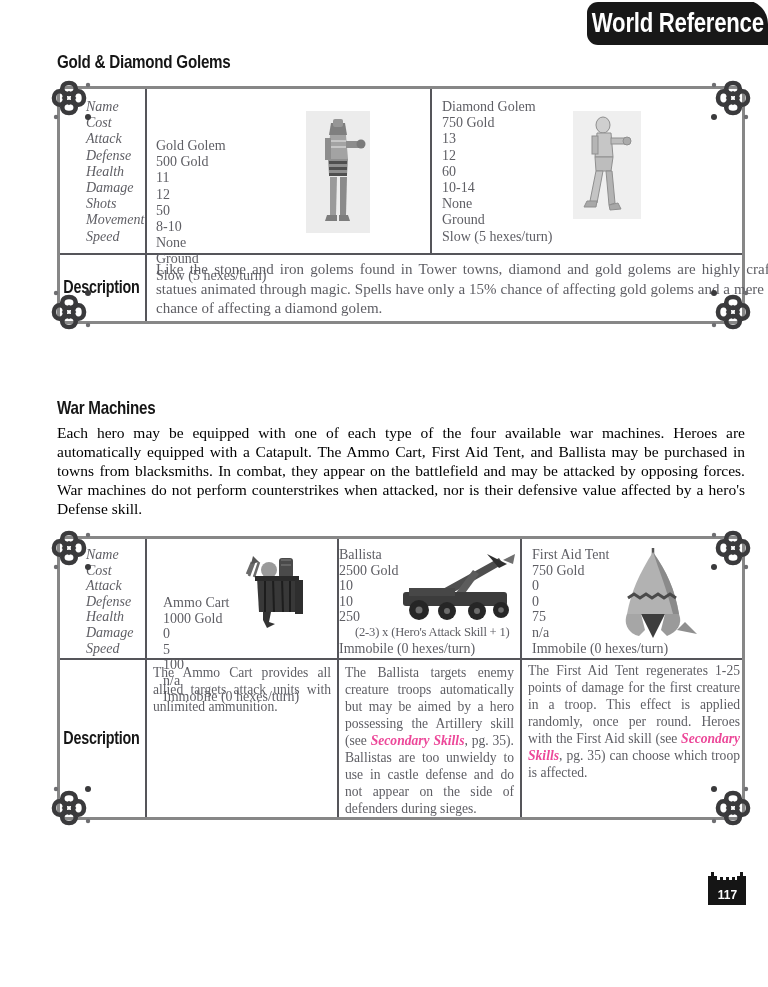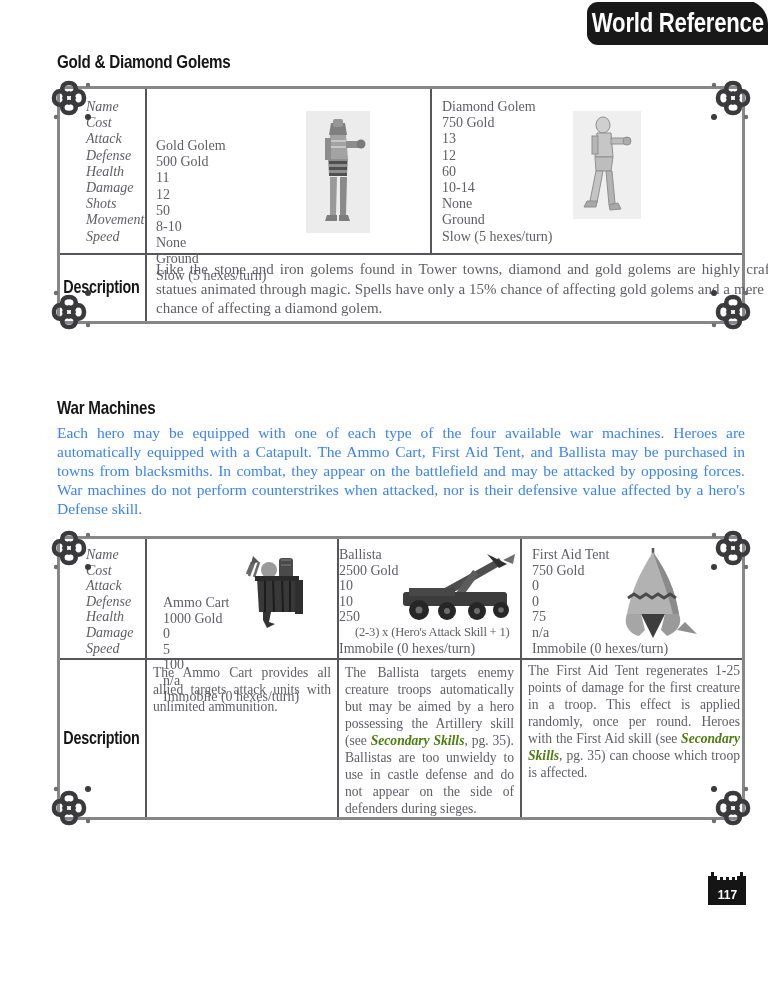--- a/index.html
+++ b/index.html
@@ -37,23 +37,23 @@
   .stat-stack .srow { height:15.6px; line-height:15.6px; white-space:nowrap; }
   .t1 .stat-stack .srow { height:16.2px; line-height:16.2px; }
   .labels { font-style:italic;font-family:Liberation Serif, serif; }
   .desc-label-box {
     position:absolute; display:flex; align-items:center; justify-content:center;
   }
   .desc-label-box .cond { font-size:17.5px; transform-origin:50% 50%; }
   .desc-text { position:absolute; text-align:justify; }
   .t1-desc { font-size:15px; line-height:19.5px; }
   .cell-desc { font-size:13.6px; line-height:17px; }
-  .emph { font-weight:bold; font-style:italic; color:#4d7c0f; }
+  .emph { font-weight:bold; font-style:italic; color:#ec4899; }
   .val-long { font-size:12.6px !important; letter-spacing:-0.2px;margin-left:16px; }
-  .intro { position:absolute; font-size:15.5px; line-height:19px; text-align:justify; color:#3b82f6; }
+  .intro { position:absolute; font-size:15.5px; line-height:19px; text-align:justify; color:#000000; }
   .sprite { position:absolute; }
   .page-castle { position:absolute; }
 </style>
 </head>
 <body>
 
 <svg width="0" height="0" style="position:absolute">
   <defs>
     <g id="knot">
       <g fill="none" stroke="#3a3a3c" stroke-width="4.6">

